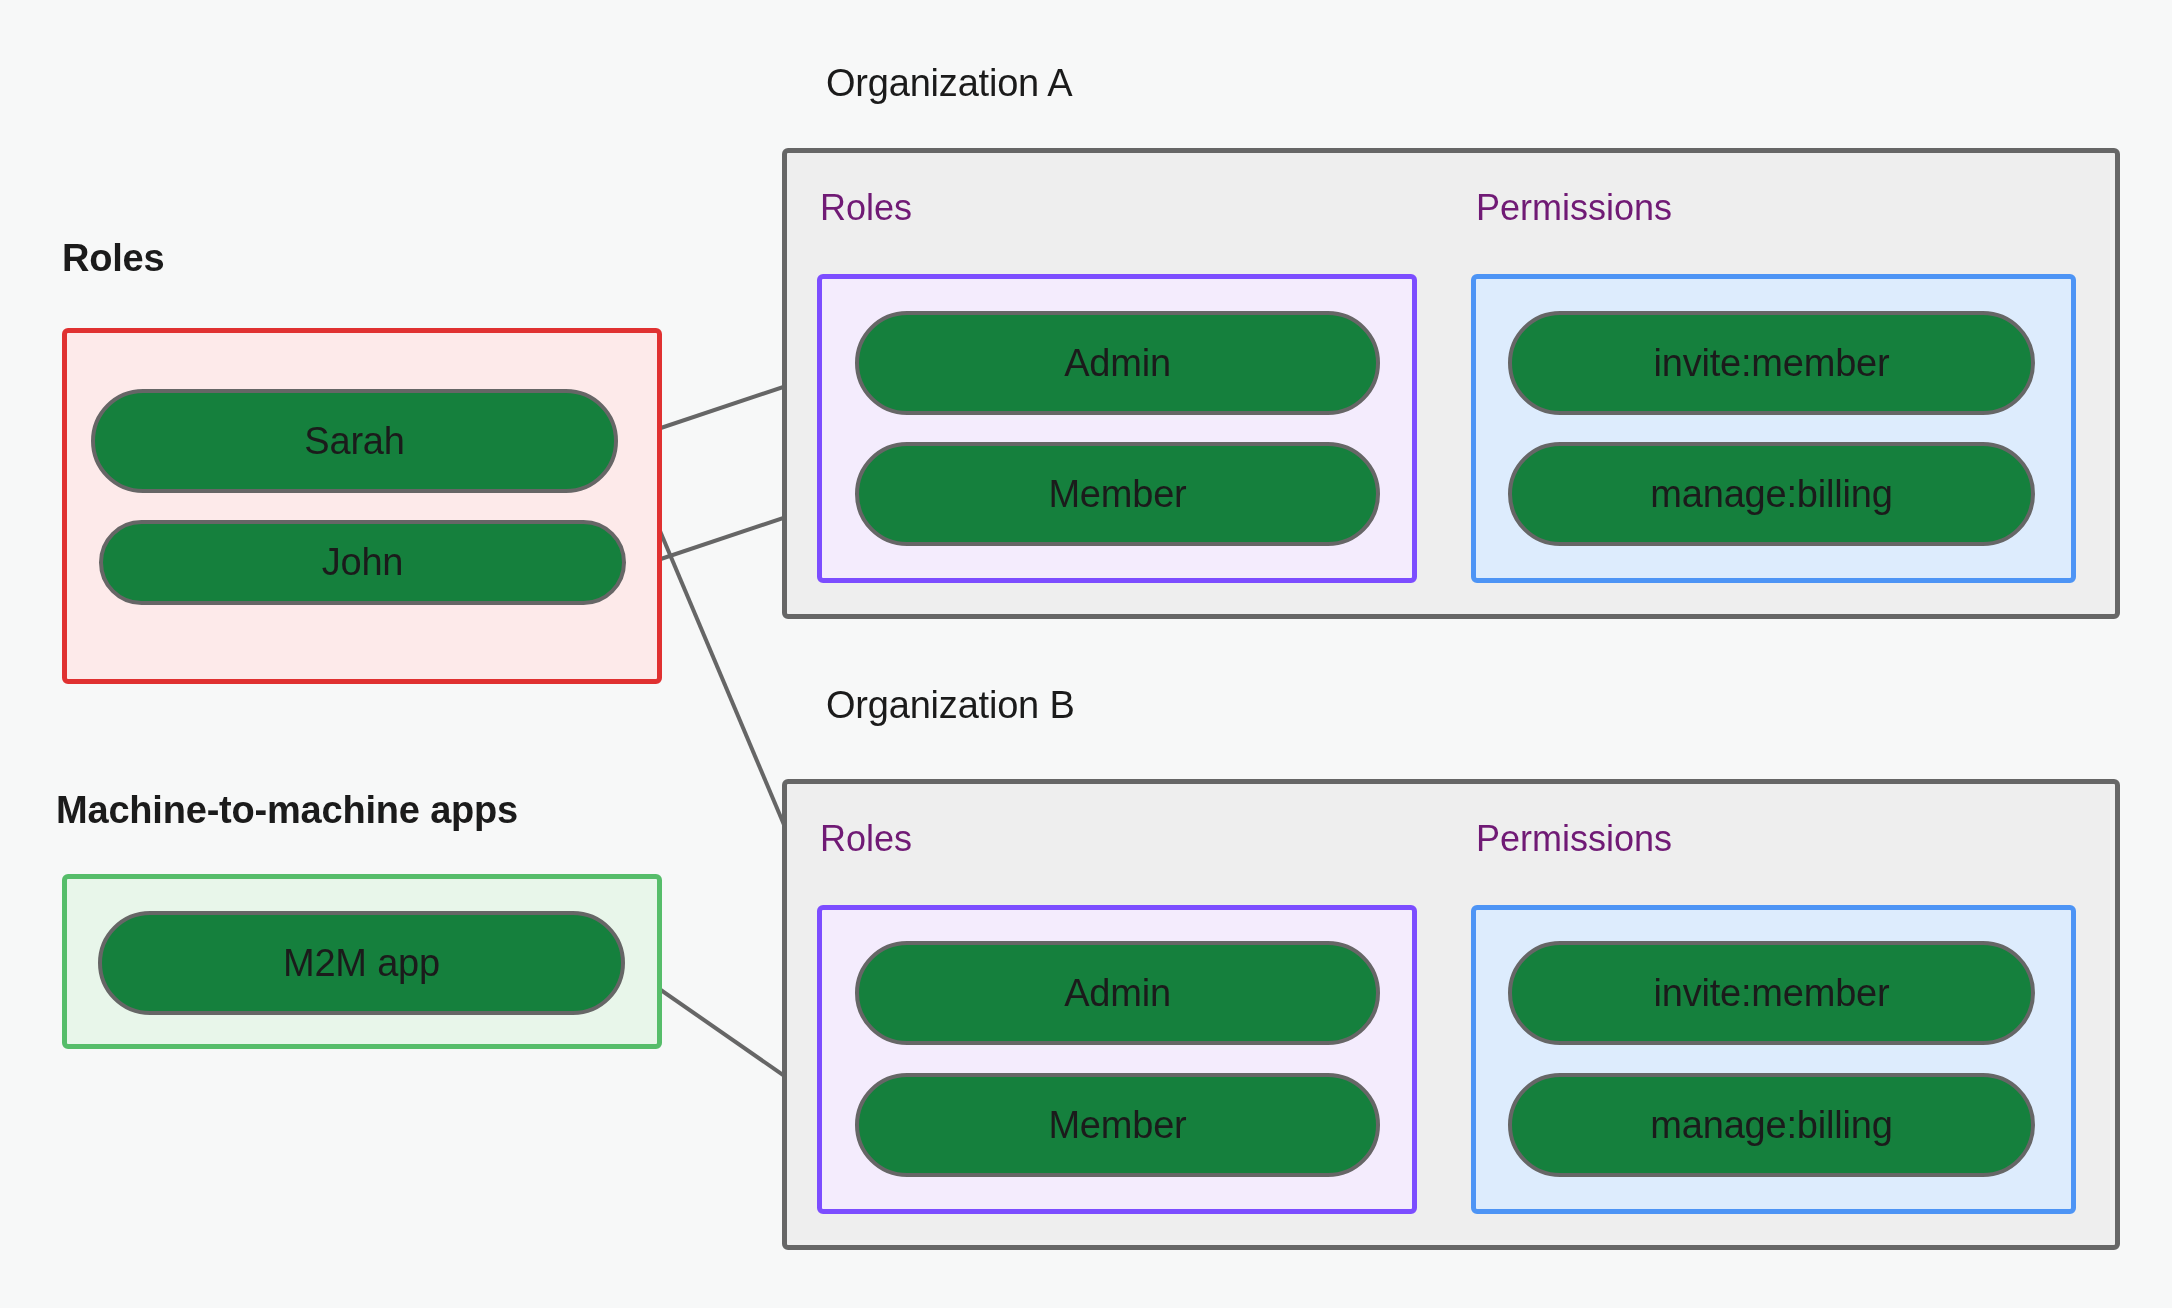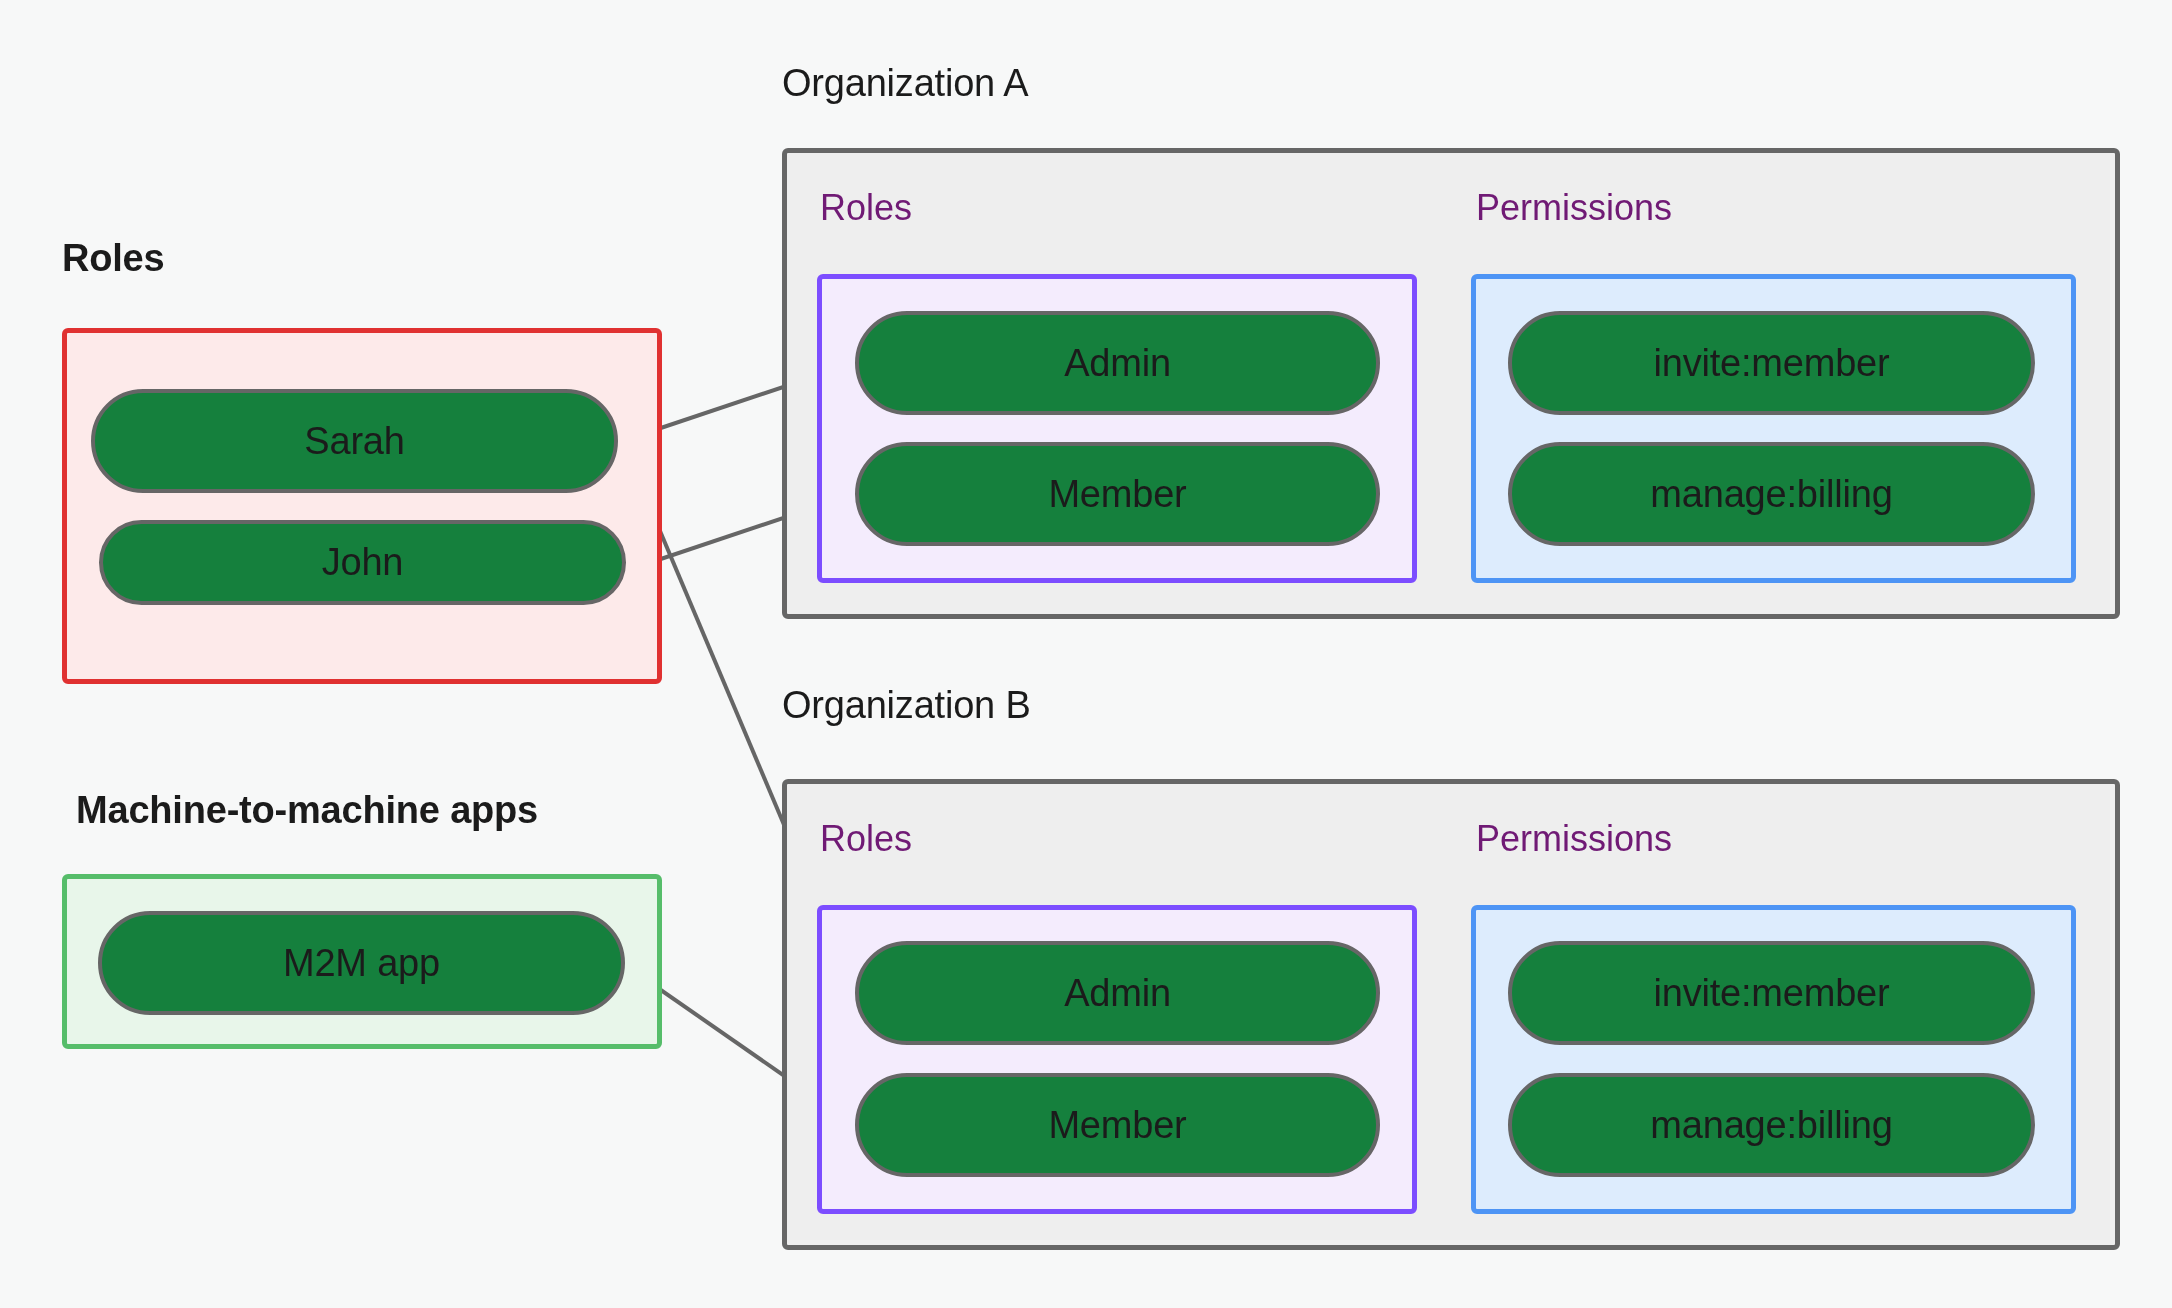--- a/index.html
+++ b/index.html
@@ -28,20 +28,21 @@
     letter-spacing: -0.2px;
     white-space: nowrap;
   }
   .org-title {
     position: absolute;
     font-size: 38px;
     font-weight: 400;
     color: #1b1b1b;
     letter-spacing: -0.2px;
     white-space: nowrap;
+    margin-left: 44px;
   }
   .section-title {
     position: absolute;
     font-size: 36px;
     font-weight: 400;
     color: #701a75;
     white-space: nowrap;
   }
 
   
@@ -144,21 +145,21 @@
   </svg>
 
   <div class="group-title" style="left:62px; top:237px;">Roles</div>
 
   <div class="box box-users" style="left:62px; top:328px; width:600px; height:356px;"></div>
 
   <div class="pill" style="left:91px; top:389px; width:527px; height:104px;">Sarah</div>
 
   <div class="pill" style="left:99px; top:520px; width:527px; height:85px;">John</div>
 
-  <div class="group-title" style="left:76px; top:789px;">Machine-to-machine apps</div>
+  <div class="group-title" style="left:56px; top:789px;">Machine-to-machine apps</div>
 
   <div class="box box-m2m" style="left:62px; top:874px; width:600px; height:175px;"></div>
 
   <div class="pill" style="left:98px; top:911px; width:527px; height:104px;">M2M app</div>
 
   <div class="org-title" style="left:782px; top:62px;">Organization A</div>
 
   <div class="box box-org" style="left:782px; top:148px; width:1338px; height:471px;"></div>
 
   <div class="section-title" style="left:820px; top:187px;">Roles</div>

